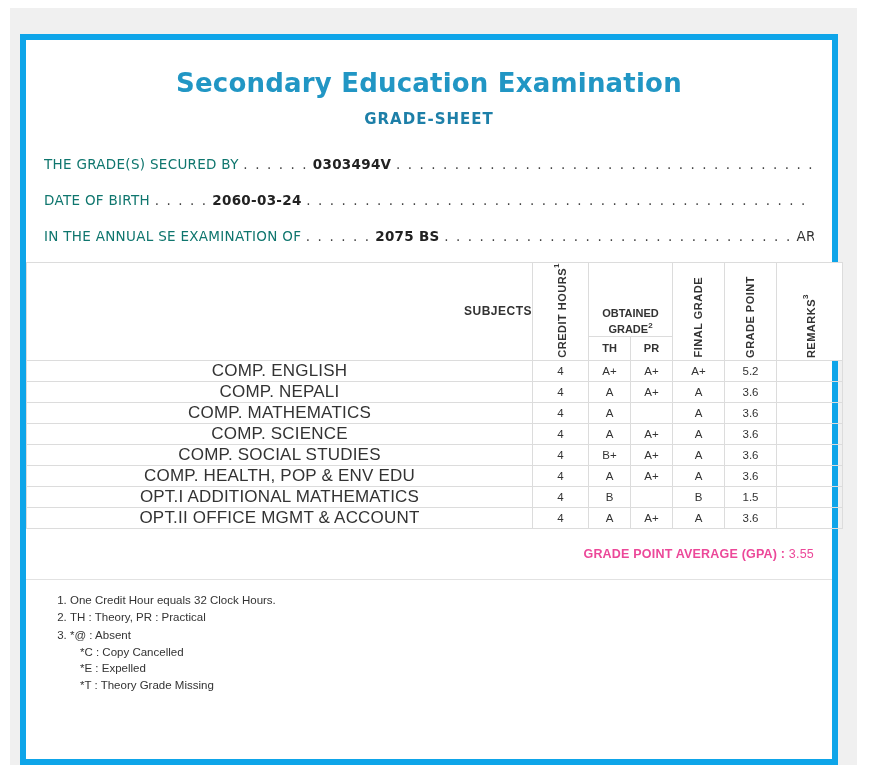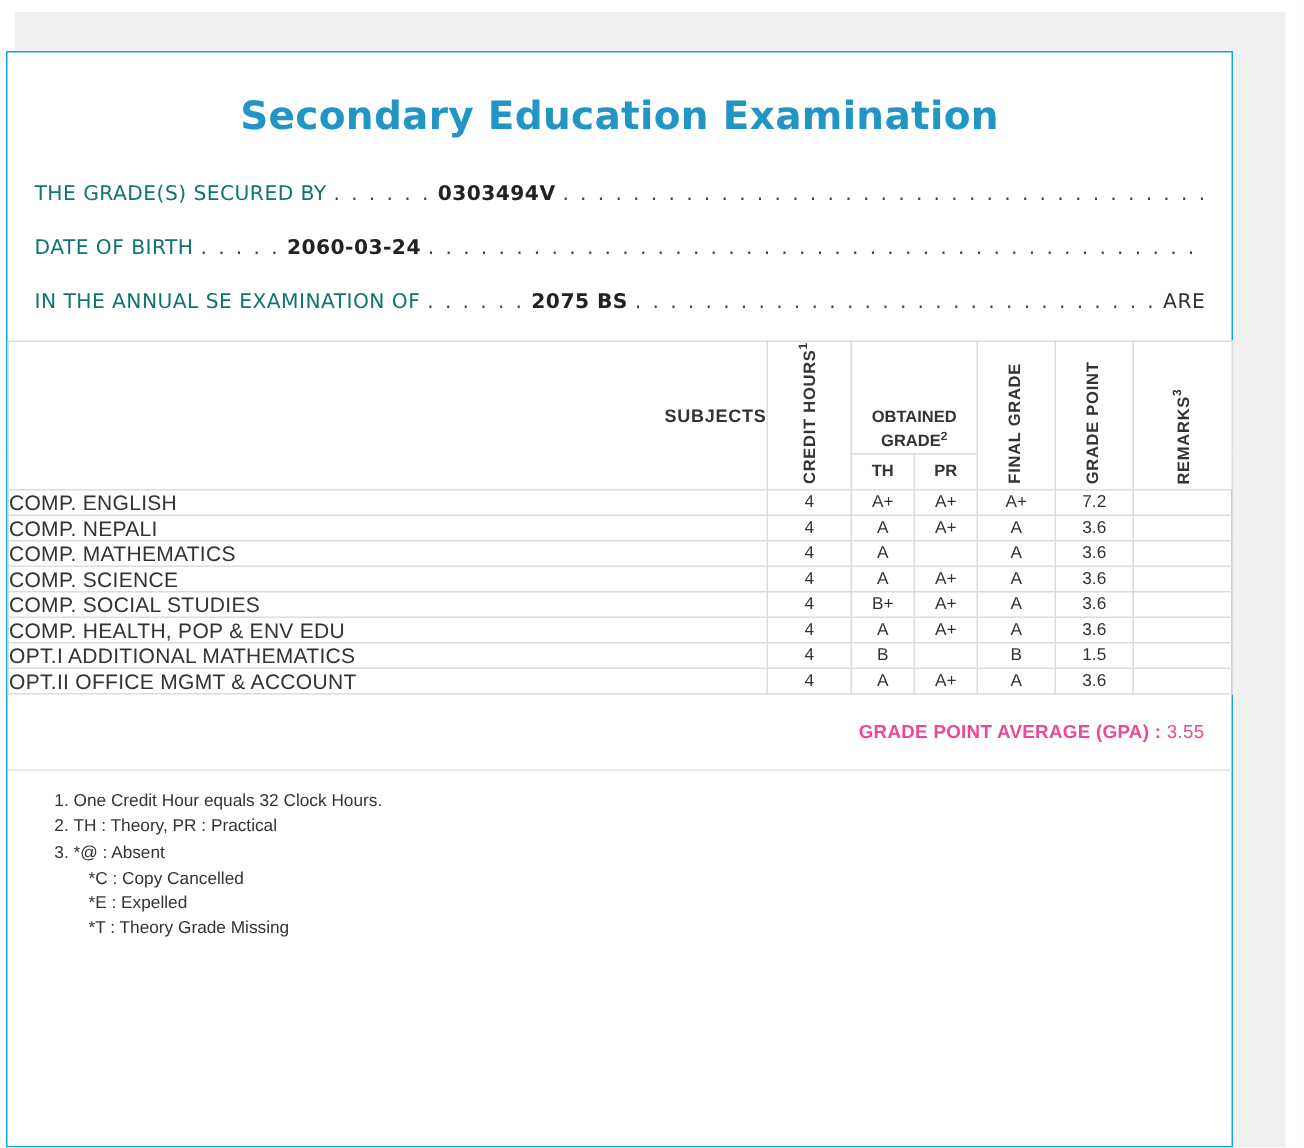--- a/index.html
+++ b/index.html
@@ -38,25 +38,25 @@
   .right-strip {
     position: absolute;
     top: 0; right: 0;
     width: 12px;
     height: 765px;
     background: #ffffff;
   }
   .sheet {
     position: absolute;
     top: 34px;
-    left: 4px;
+    left: 20px;
     width: 818px;
     min-height: 731px;
     background: #ffffff;
-    border: 1px solid #0ea5e9;
+    border: 6px solid #0ea5e9;
     box-sizing: border-box;
   }
   .title {
     text-align: center;
     color: #2196c4;
     font-size: 26px;
     font-weight: bold;
     letter-spacing: 0.2px;
     padding-top: 28px;
     font-family: "DejaVu Sans", sans-serif;
@@ -131,23 +131,23 @@
     border-bottom: 1px solid #dcdcdc;
   }
   .sub-head {
     text-align: center;
     font-size: 11px;
     font-weight: bold;
     height: 22px;
     vertical-align: middle;
   }
   td.subj {
-    text-align: left;
+    text-align: center;
     padding: 5px 0 5px 10px;
-    font-size: 14px;
+    font-size: 17px;
     height: 13px;
     letter-spacing: 0.2px;
   }
   td.ctr {
     text-align: center;
     font-size: 11.5px;
   }
   .gpa-row {
     text-align: right;
     font-size: 12.5px;
@@ -189,20 +189,21 @@
 <body>
 
 <div class="page-bg"></div>
 <div class="top-strip"></div>
 <div class="left-strip"></div>
 <div class="right-strip"></div>
 
 <div class="sheet">
 
   <div class="title">Secondary Education Examination</div>
+  <div class="subtitle">GRADE-SHEET</div>
 
   <div class="info-block">
     <div class="info-line">
       <span class="lbl">THE GRADE(S) SECURED BY</span>
       <span class="dots">. . . . . .</span>
       <span class="val">0303494V</span>
       <span class="dots">. . . . . . . . . . . . . . . . . . . . . . . . . . . . . . . . . . . . . . . . . . . . . . . . .</span>
     </div>
     <div class="info-line">
       <span class="lbl">DATE OF BIRTH</span>
@@ -252,21 +253,21 @@
         <th class="sub-head">TH</th>
         <th class="sub-head">PR</th>
       </tr>
 
       <tr>
         <td class="subj">COMP. ENGLISH</td>
         <td class="ctr">4</td>
         <td class="ctr">A+</td>
         <td class="ctr">A+</td>
         <td class="ctr">A+</td>
-        <td class="ctr">7.2</td>
+        <td class="ctr">5.2</td>
         <td class="ctr"></td>
       </tr>
       <tr>
         <td class="subj">COMP. NEPALI</td>
         <td class="ctr">4</td>
         <td class="ctr">A</td>
         <td class="ctr">A+</td>
         <td class="ctr">A</td>
         <td class="ctr">3.6</td>
         <td class="ctr"></td>

